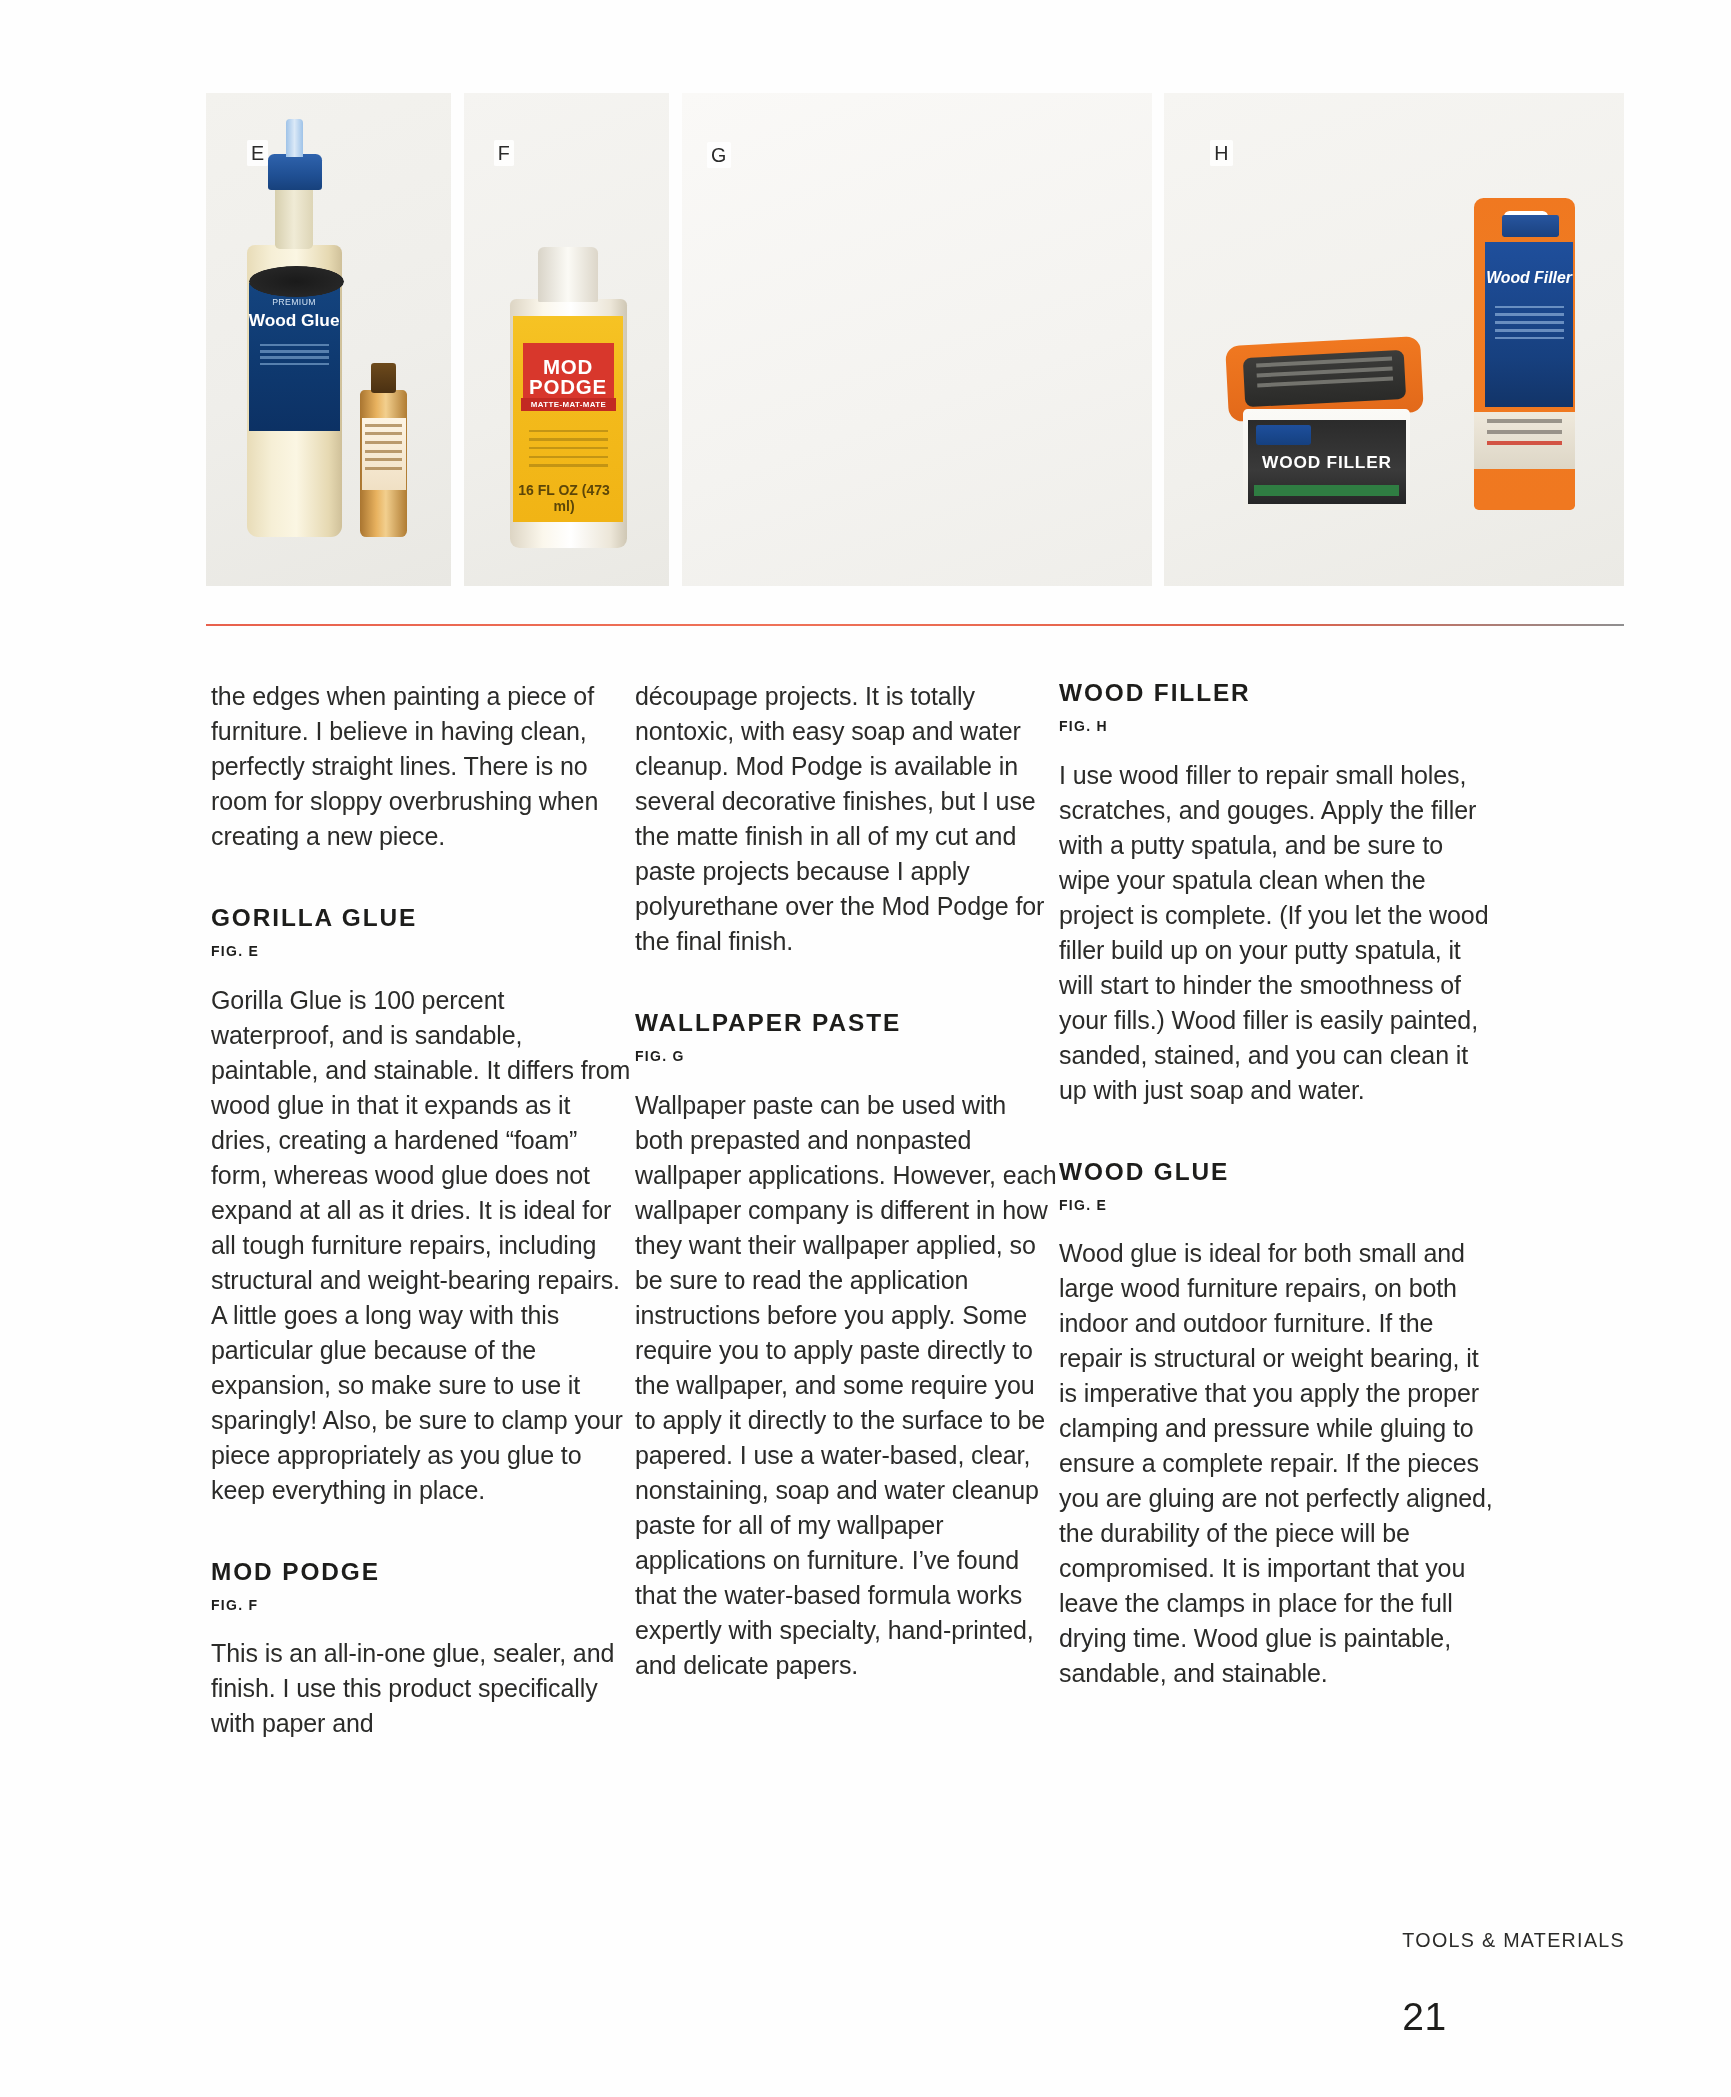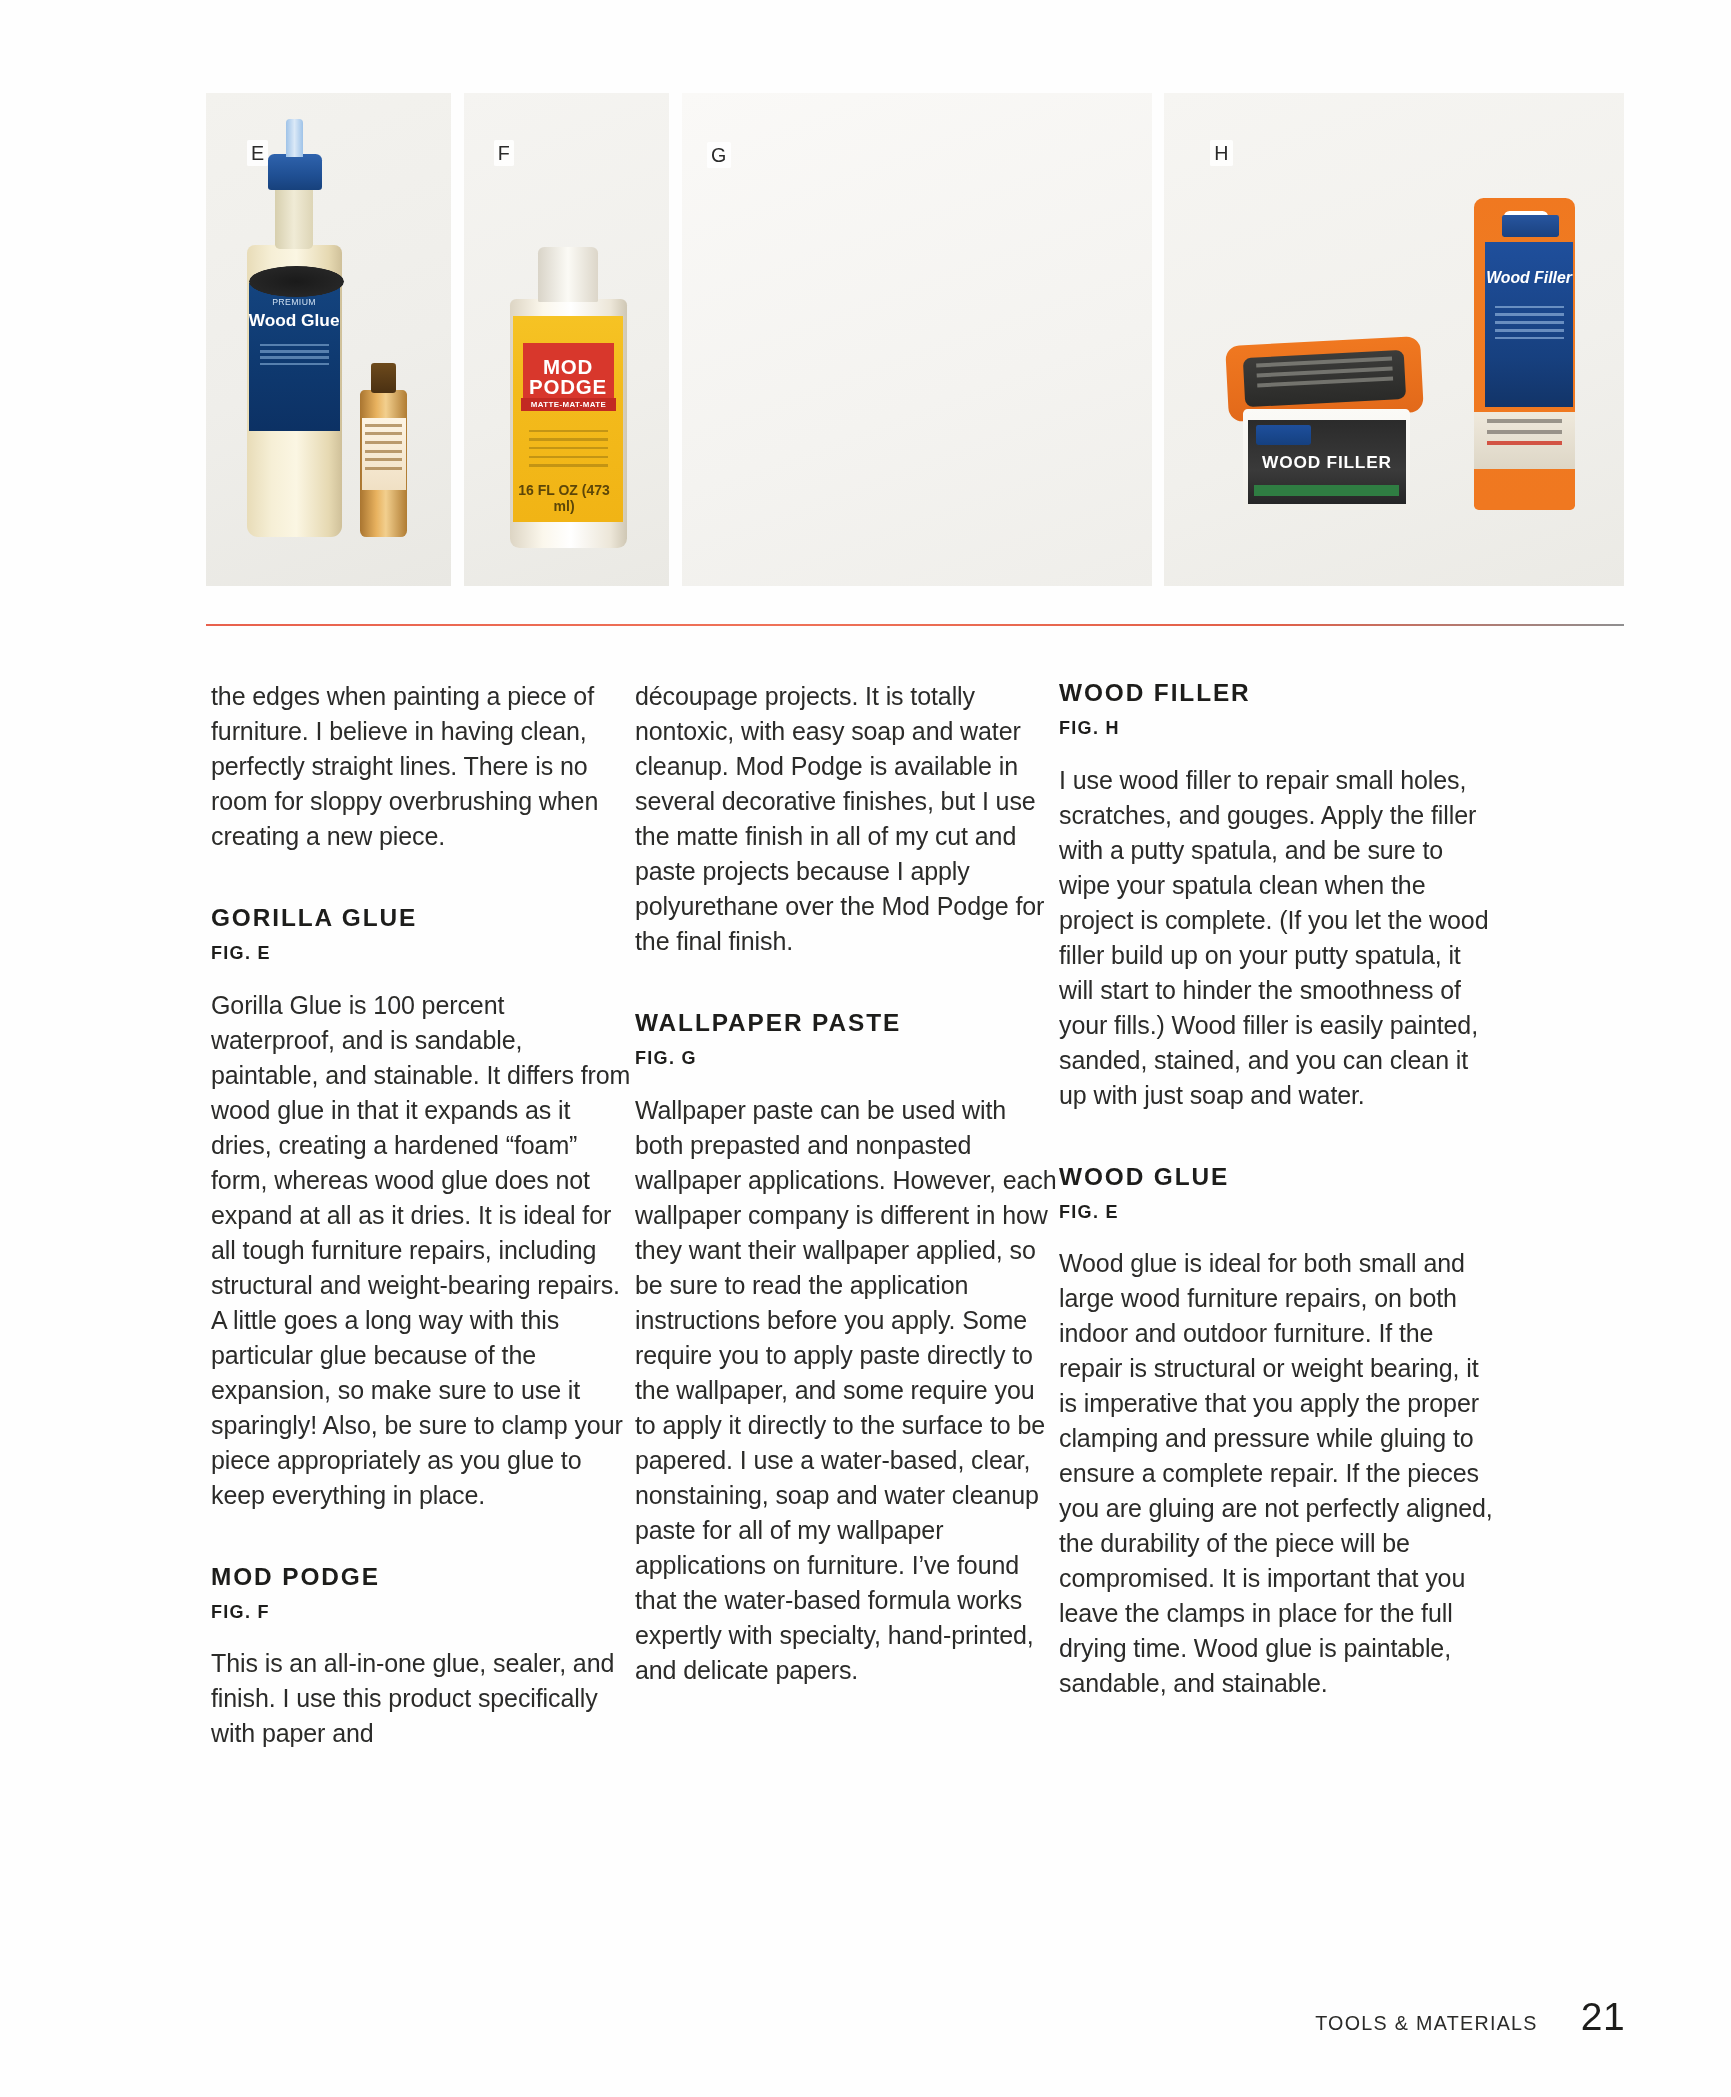--- a/index.html
+++ b/index.html
@@ -262,21 +262,21 @@
     font-size: 24.4px;
     font-weight: 700;
     letter-spacing: 1.9px;
     color: #1d1d1b;
     margin-top: 50px;
     margin-bottom: 11px;
     text-transform: uppercase;
   }
   .col-3 h2.sec-title:first-child { margin-top: 0; }
   .fig-ref {
-    font-size: 18px;
+    font-size: 14px;
     font-weight: 700;
     letter-spacing: 1.3px;
     color: #1d1d1b;
     margin-bottom: 23.6px;
     text-transform: uppercase;
   }
   p.body {
     font-size: 25px;
     line-height: 35px;
     color: #2b2b29;
@@ -287,20 +287,21 @@
   p.body + h2.sec-title { }
 
   
   .footer {
     position: absolute;
     right: 107px;
     bottom: 58px;
     display: flex;
     align-items: baseline;
     gap: 43px;
+    flex-direction: column;
   }
   .footer-label {
     font-size: 19.7px;
     letter-spacing: 1.3px;
     color: #2b2b29;
     font-weight: 400;
   }
   .footer-page {
     font-size: 39px;
     color: #1d1d1b;

